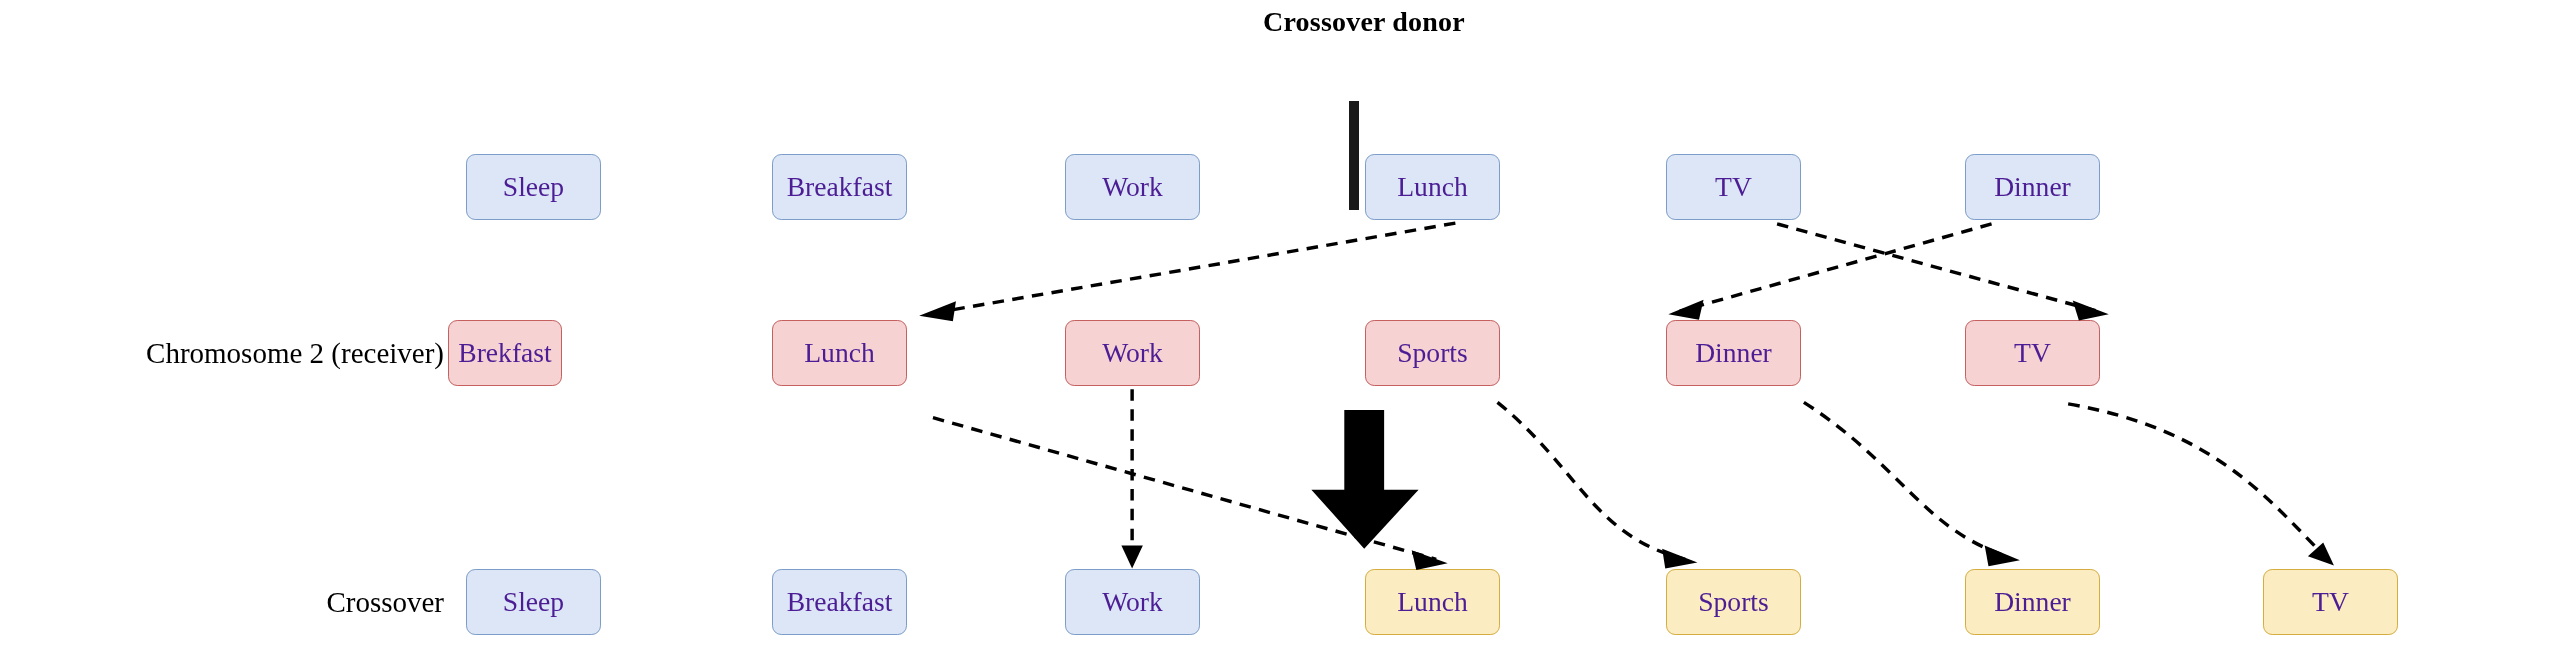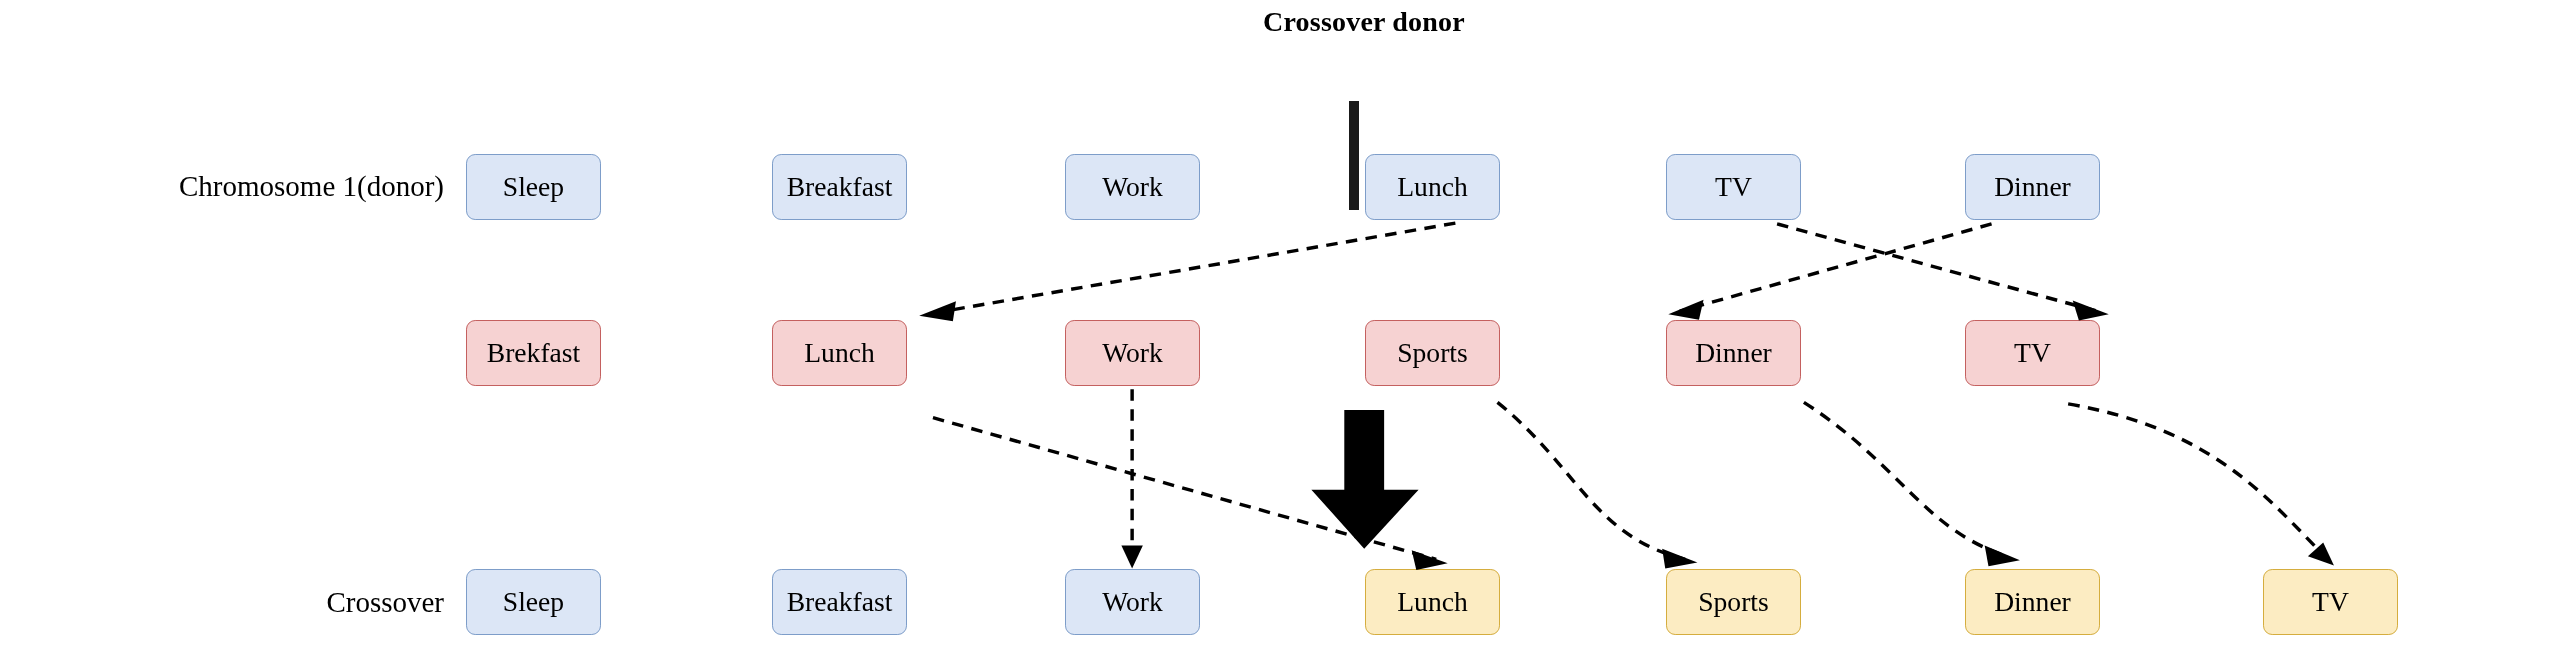--- a/index.html
+++ b/index.html
@@ -46,21 +46,21 @@
   .gene{
     position:absolute;
     height:66px;
     border-radius:9.2px;
     border:1.9px solid #7d9dc9;
     background:#dce6f6;
     display:flex;
     align-items:center;
     justify-content:center;
     font-size:27.6px;
-    color:#000000;
+    color:#4c1d95;
     box-sizing:border-box;
     white-space:nowrap;
   }
   .gene.blue{background:#dce6f6;border-color:#7d9dc9;}
   .gene.red {background:#f6d2d2;border-color:#c4605f;}
   .gene.yellow{background:#fcecc2;border-color:#d5ad3e;}
 
   
   .r1{top:154px;}
   .r2{top:320px;}
@@ -79,31 +79,31 @@
   .solidfill{fill:#000;stroke:none;}
 </style>
 </head>
 <body>
 
 <div id="stage">
 
   <div class="crossover-title">Crossover donor</div>
   <div class="crossover-bar"></div>
 
-  <div class="row-label" id="label-row1">Chromosome 1(donor)</div>
+  <div class="row-label" id="label-row2">Chromosome 2 (receiver)</div>
   <div class="row-label" id="label-row3">Crossover</div>
 
   <div class="gene blue r1" style="left:466px;width:135px;">Sleep</div>
   <div class="gene blue r1" style="left:772px;width:135px;">Breakfast</div>
   <div class="gene blue r1" style="left:1065px;width:135px;">Work</div>
   <div class="gene blue r1" style="left:1365px;width:135px;">Lunch</div>
   <div class="gene blue r1" style="left:1666px;width:135px;">TV</div>
   <div class="gene blue r1" style="left:1965px;width:135px;">Dinner</div>
 
-  <div class="gene red r2" style="left:466px;width:135px;">Brekfast</div>
+  <div class="gene red r2" style="left:448px;width:114px;">Brekfast</div>
   <div class="gene red r2" style="left:772px;width:135px;">Lunch</div>
   <div class="gene red r2" style="left:1065px;width:135px;">Work</div>
   <div class="gene red r2" style="left:1365px;width:135px;">Sports</div>
   <div class="gene red r2" style="left:1666px;width:135px;">Dinner</div>
   <div class="gene red r2" style="left:1965px;width:135px;">TV</div>
 
   <div class="gene blue r3" style="left:466px;width:135px;">Sleep</div>
   <div class="gene blue r3" style="left:772px;width:135px;">Breakfast</div>
   <div class="gene blue r3" style="left:1065px;width:135px;">Work</div>
   <div class="gene yellow r3" style="left:1365px;width:135px;">Lunch</div>

